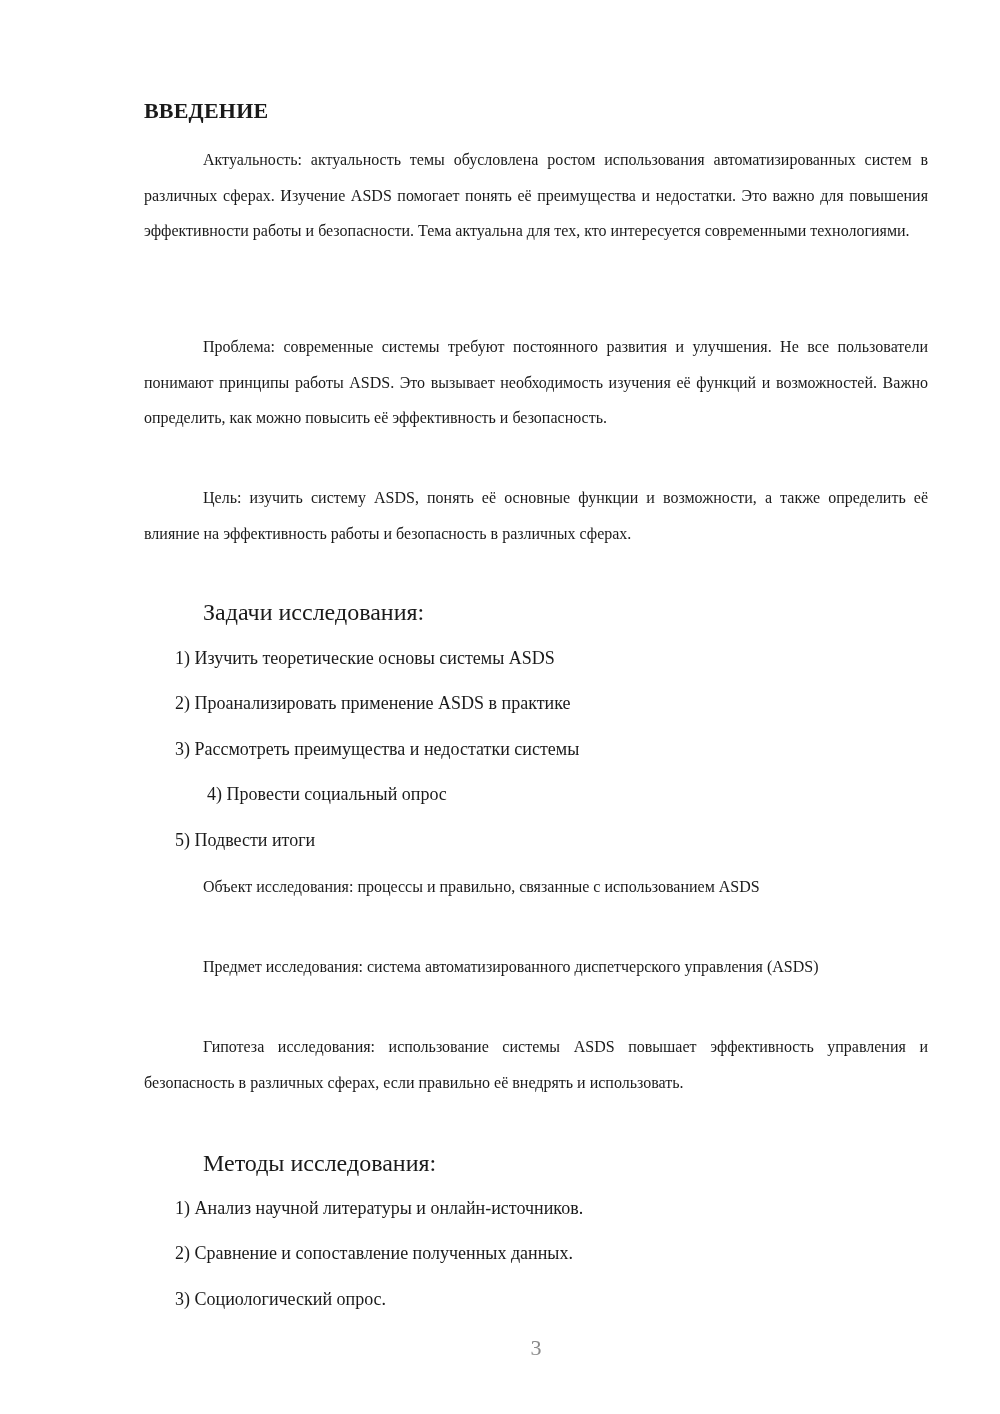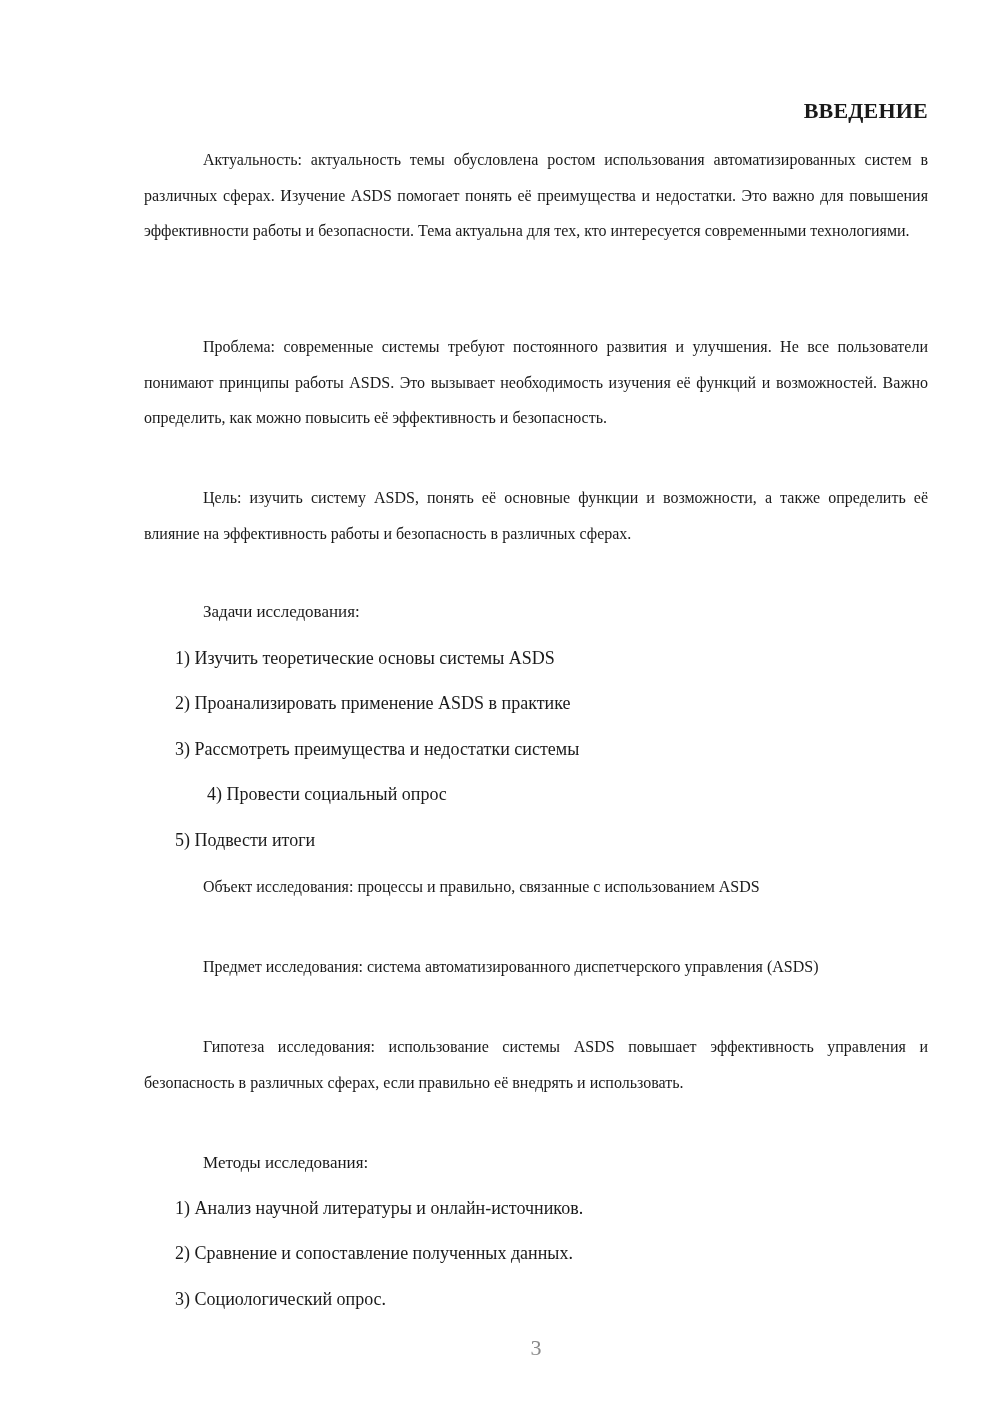--- a/index.html
+++ b/index.html
@@ -19,41 +19,41 @@
       position: absolute;
       left: 144px;
       top: 0;
       width: 784px;
     }
     .title {
       position: absolute;
       left: 0;
       width: 784px;
       top: 96px;
-      text-align: right;
+      text-align: left;
       font-weight: bold;
       font-size: 22px;
       line-height: 30px;
       letter-spacing: 0.2px;
     }
     .para {
       position: absolute;
       left: 0;
       width: 784px;
       font-size: 16px;
       line-height: 35.5px;
       text-align: justify;
       text-align-last: left;
       text-indent: 59px;
       margin: 0;
     }
     .plain {
       position: absolute;
       left: 59px;
-      font-size: 17px;
+      font-size: 24px;
       line-height: 30px;
       white-space: nowrap;
       margin: 0;
     }
     .item {
       position: absolute;
       left: 31px;
       font-size: 18px;
       line-height: 30px;
       white-space: nowrap;

